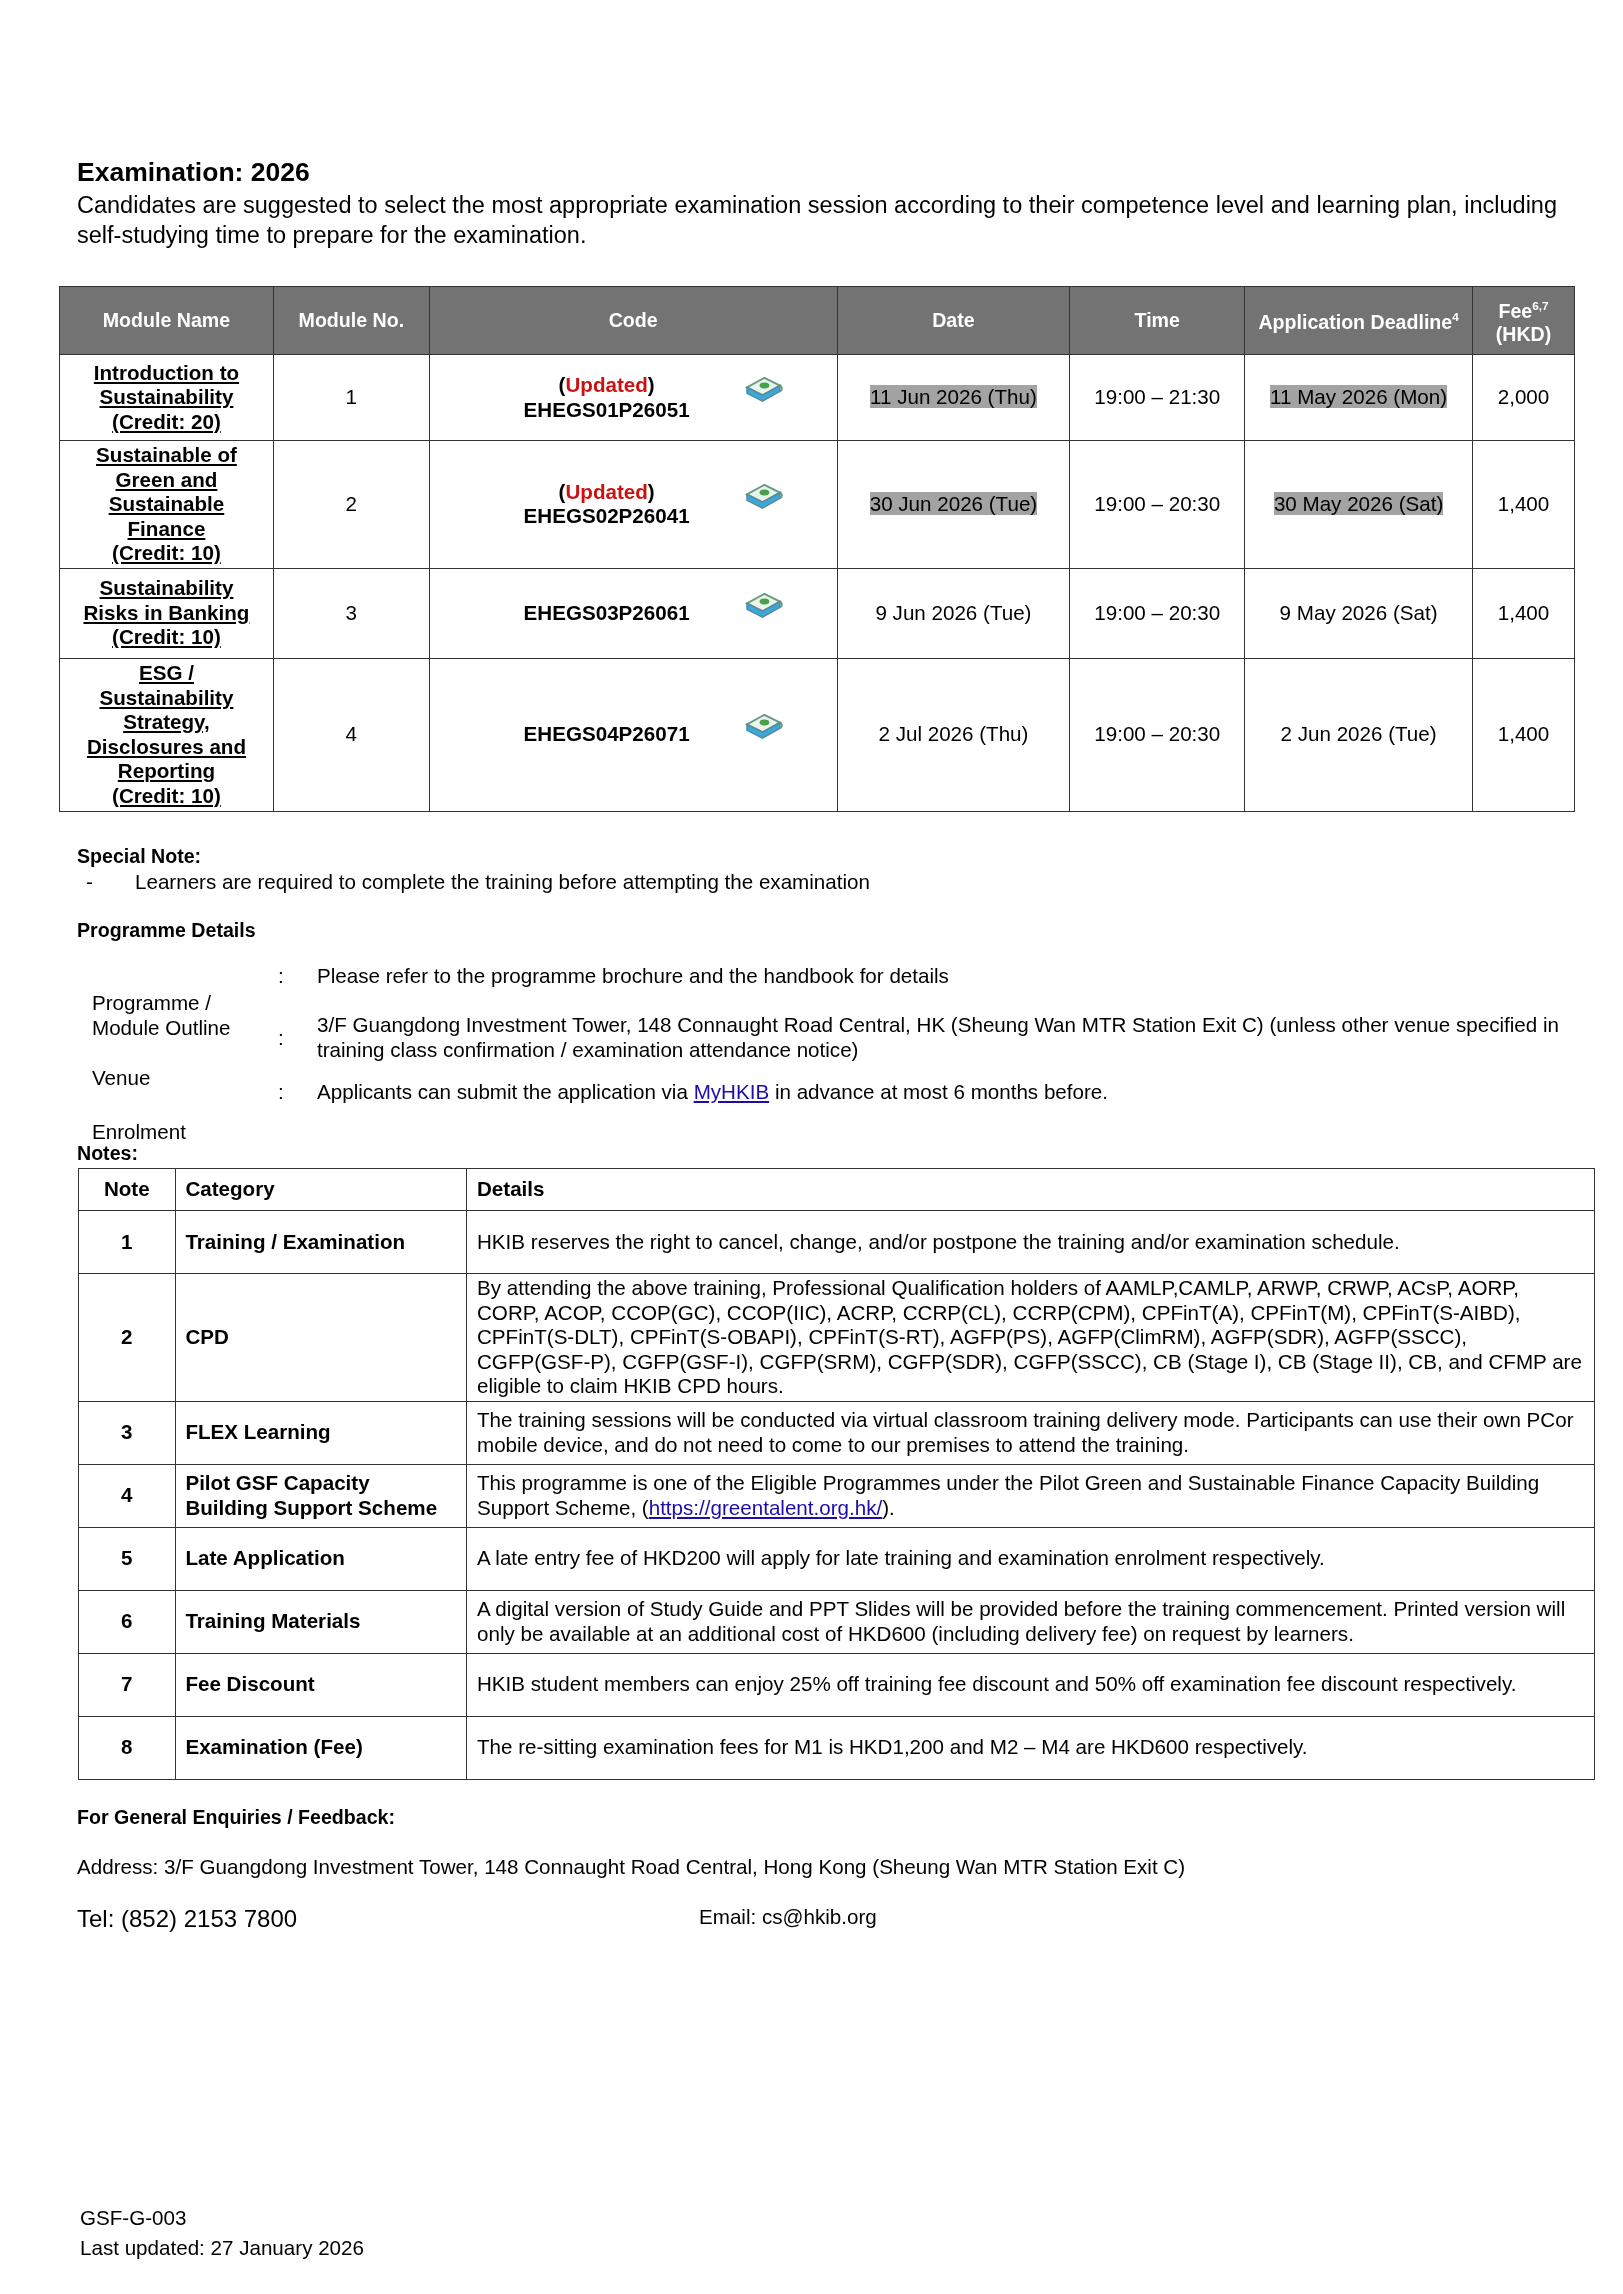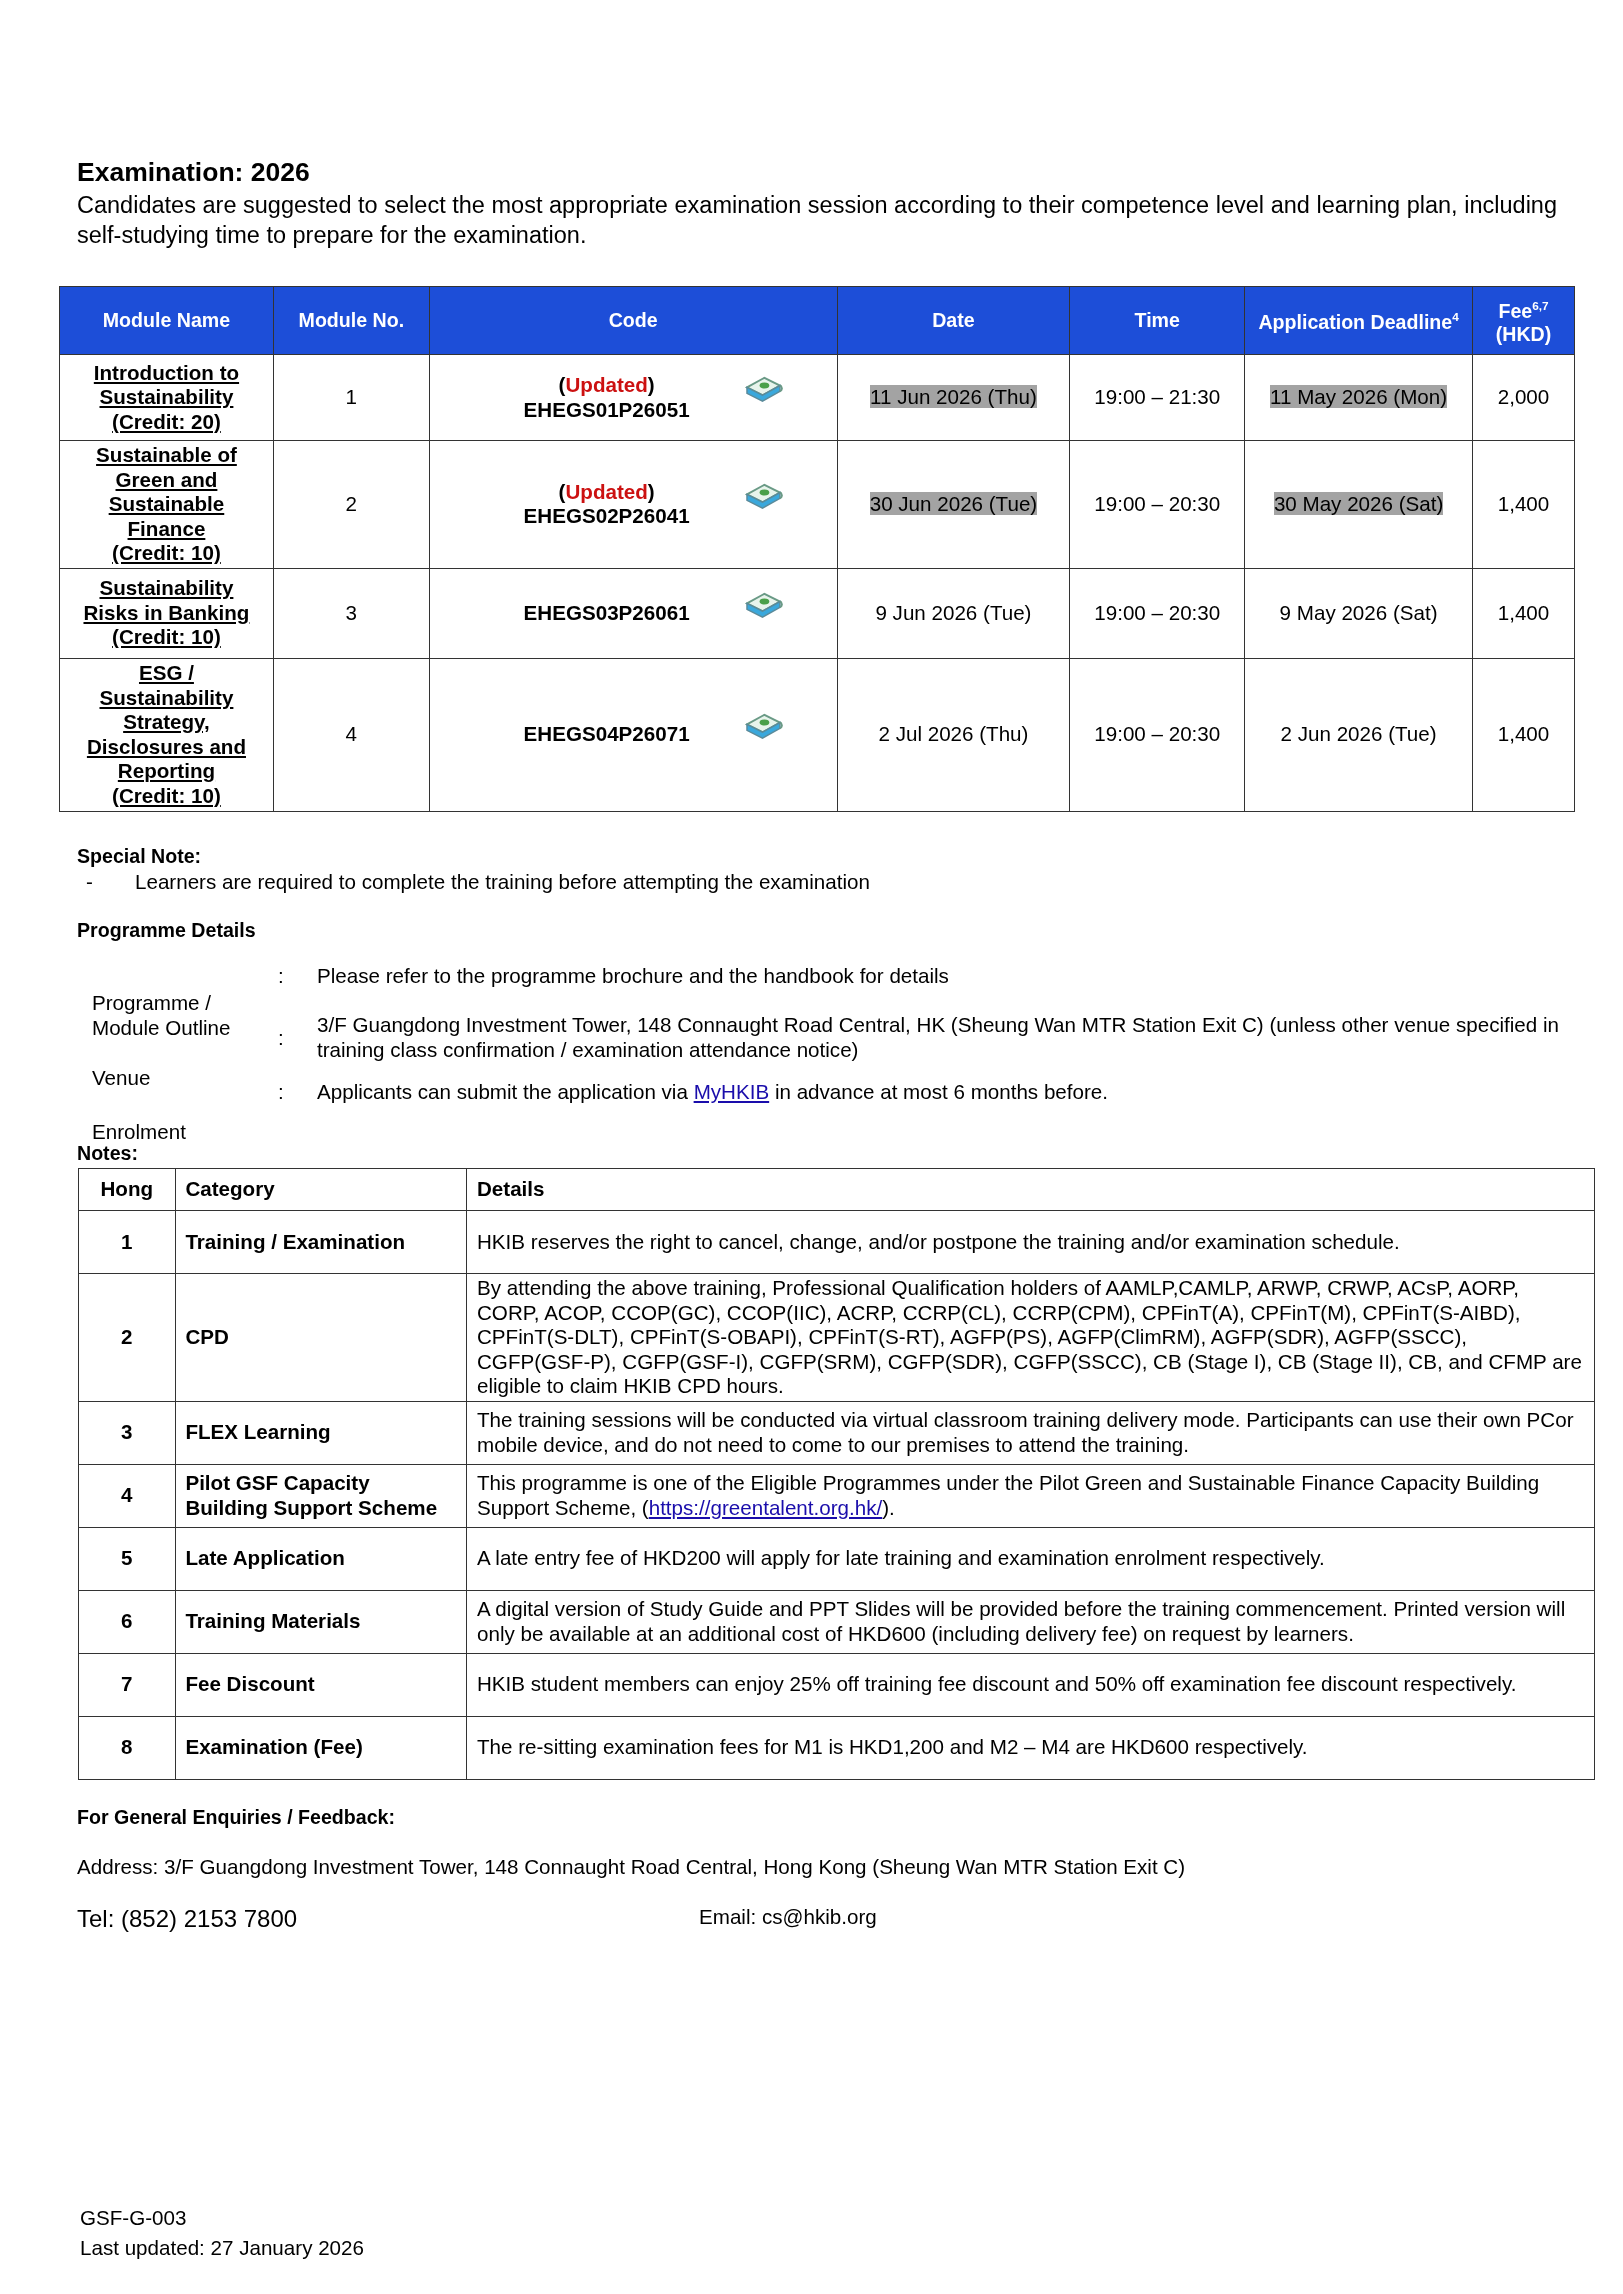--- a/index.html
+++ b/index.html
@@ -2,21 +2,21 @@
 <html><head>
 <meta charset="utf-8">
 <style>
   html, body { margin:0; padding:0; background:#fff; }
   body { width:1623px; height:2295px; position:relative; font-family:"Liberation Sans", sans-serif; color:#000; overflow:hidden; }
   .abs { position:absolute; }
   #title { left:77px; top:157px; font-size:26.5px; font-weight:bold; }
   #intro { left:77px; top:190px; width:1480px; font-size:23.5px; line-height:30px; text-align:justify; }
   table { border-collapse:collapse; }
   #exam-table { position:absolute; left:59px; top:286px; width:1516px; font-size:20.6px; }
-  #exam-table th { background:#1d4ed8; color:#fff; font-weight:bold; border:1.5px solid #333; text-align:center; height:67px; line-height:23.5px; padding:0 3.9px; font-size:19.6px; }
+  #exam-table th { background:#737373; color:#fff; font-weight:bold; border:1.5px solid #333; text-align:center; height:67px; line-height:23.5px; padding:0 3.9px; font-size:19.6px; }
   #exam-table td { border:1.5px solid #333; text-align:center; padding:2px 5.9px; line-height:24.5px; }
   #exam-table td.name { font-weight:bold;text-decoration:underline; }
   #exam-table td.code { font-weight:bold; position:relative; }
   .upd { color:#cc1111; }
   .hl { background:#a3a3a3; }
   .book { position:absolute; width:43px; height:33px; top:50%; margin-top:-21.6px; left:312px; }
   sup { font-size:11.8px; }
   #special-h { left:77px; top:845px; font-size:19.6px; font-weight:bold; }
   #special-item { left:86px; top:870px; font-size:20.6px; }
   #special-item .dash { display:inline-block; width:49px; }
@@ -143,21 +143,21 @@
 <div class="prow" style="top:1080px">
   <span class="lbl">Enrolment</span>
   <span class="colon">:</span>
   <span class="val"><span>Applicants can submit the application via </span><a>MyHKIB</a><span> in advance at most 6 months before.</span></span>
 </div>
 
 <div id="notes-h" class="abs">Notes:</div>
 <table id="notes-table">
   <thead>
     <tr>
-      <th style="text-align:center">Hong</th>
+      <th style="text-align:center">Note</th>
       <th>Category</th>
       <th>Details</th>
     </tr>
   </thead>
   <tbody id="notes-body">
       <tr style="height: 63px;">
         <td class="num">1</td>
         <td class="cat">Training / Examination</td>
         <td><span>HKIB reserves the right to cancel, change, and/or postpone the training and/or examination schedule.</span></td>
       </tr>

